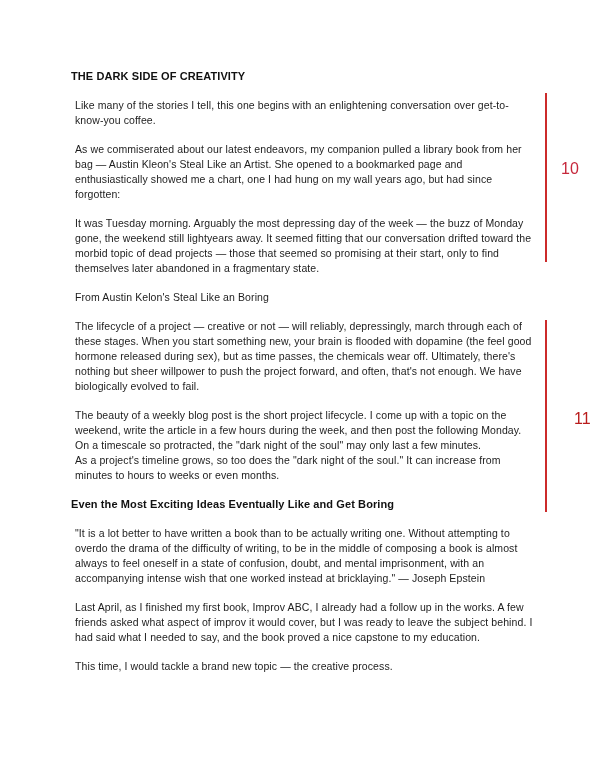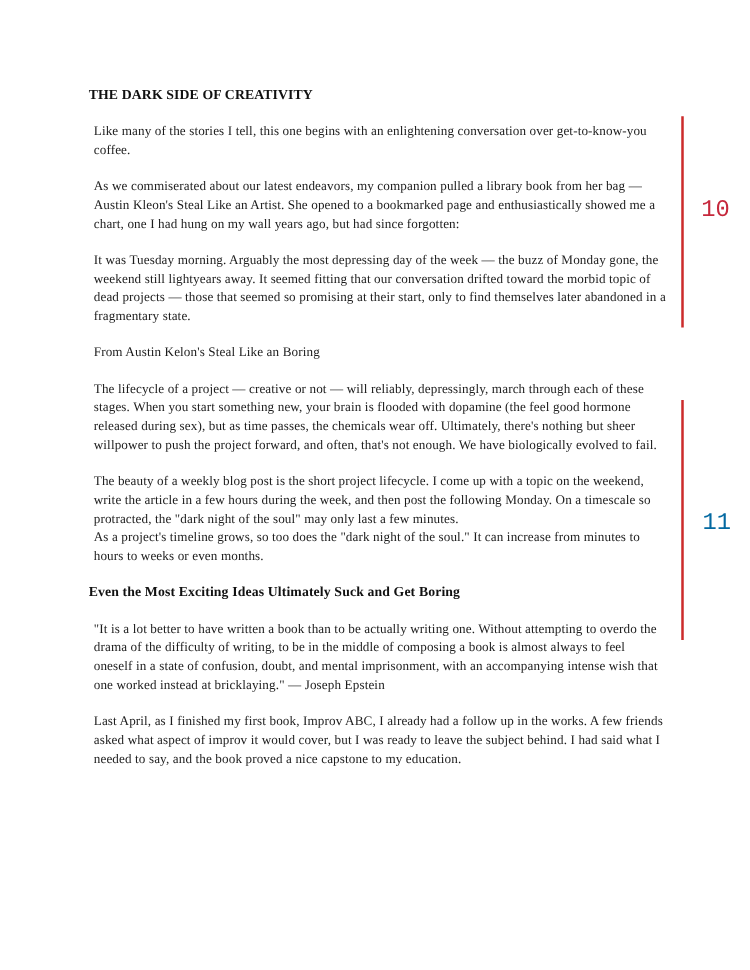--- a/index.html
+++ b/index.html
@@ -19,21 +19,20 @@
   }
   .doc {
     position: absolute;
     left: 71px;
     top: 69px;
     width: 462px;
     font-size: 10.5px;
     line-height: 15px;
     color: #1c1c1c;
     letter-spacing: 0.1px;
-    font-family: Liberation Serif, serif;
   }
   .doc p {
     margin: 0 0 14px 4px;
     white-space: pre-line;
   }
   .doc h1, .doc h2 {
     font-size: 11px;
     line-height: 15px;
     font-weight: bold;
     margin: 0 0 14px 0;
@@ -41,45 +40,46 @@
   }
   .change-bar {
     position: absolute;
     width: 2px;
     left: 545px;
   }
   .bar-1 { top: 93px;  height: 169px; }
   .bar-2 { top: 320px; height: 192px; }
   .para-number {
     position: absolute;
-    font-family: Liberation Mono, monospace;
-    font-size: 19px;
+    font-family: Liberation Sans, sans-serif;
+    font-size: 16px;
     line-height: 15px;
   }
   .num-1 { left: 561px; top: 161px; }
   .num-2 { left: 562px; top: 411px; }
 </style>
 </head>
 <body>
 
 <div class="page">
 
   <main class="doc">
     <h1>THE DARK SIDE OF CREATIVITY</h1>
     <p>Like many of the stories I tell, this one begins with an enlightening conversation over get-to-know-you coffee.</p>
     <p>As we commiserated about our latest endeavors, my companion pulled a library book from her bag — Austin Kleon's Steal Like an Artist. She opened to a bookmarked page and enthusiastically showed me a chart, one I had hung on my wall years ago, but had since forgotten:</p>
     <p>It was Tuesday morning. Arguably the most depressing day of the week — the buzz of Monday gone, the weekend still lightyears away. It seemed fitting that our conversation drifted toward the morbid topic of dead projects — those that seemed so promising at their start, only to find themselves later abandoned in a fragmentary state.</p>
     <p>From Austin Kelon's Steal Like an Boring</p>
     <p>The lifecycle of a project — creative or not — will reliably, depressingly, march through each of these stages. When you start something new, your brain is flooded with dopamine (the feel good hormone released during sex), but as time passes, the chemicals wear off. Ultimately, there's nothing but sheer willpower to push the project forward, and often, that's not enough. We have biologically evolved to fail.</p>
     <p>The beauty of a weekly blog post is the short project lifecycle. I come up with a topic on the weekend, write the article in a few hours during the week, and then post the following Monday. On a timescale so protracted, the "dark night of the soul" may only last a few minutes.
 As a project's timeline grows, so too does the "dark night of the soul." It can increase from minutes to hours to weeks or even months.</p>
-    <h2>Even the Most Exciting Ideas Ultimately Suck and Get Boring</h2>
+    <h2>Even the Most Exciting Ideas Eventually Like and Get Boring</h2>
     <p>"It is a lot better to have written a book than to be actually writing one. Without attempting to overdo the drama of the difficulty of writing, to be in the middle of composing a book is almost always to feel oneself in a state of confusion, doubt, and mental imprisonment, with an accompanying intense wish that one worked instead at bricklaying." — Joseph Epstein</p>
     <p>Last April, as I finished my first book, Improv ABC, I already had a follow up in the works. A few friends asked what aspect of improv it would cover, but I was ready to leave the subject behind. I had said what I needed to say, and the book proved a nice capstone to my education.</p>
+    <p>This time, I would tackle a brand new topic — the creative process.</p>
   </main>
 
   <div class="change-bar bar-1" style="background: rgb(204, 43, 43);"></div>
   <span class="para-number num-1" style="color: rgb(198, 40, 60);">10</span>
 
   <div class="change-bar bar-2" style="background: rgb(204, 43, 43);"></div>
-  <span class="para-number num-2" style="color: #0369a1;">11</span>
+  <span class="para-number num-2" style="color: #b91c1c; margin-left: 12px;">11</span>
 
 </div>
 
 </body></html>

